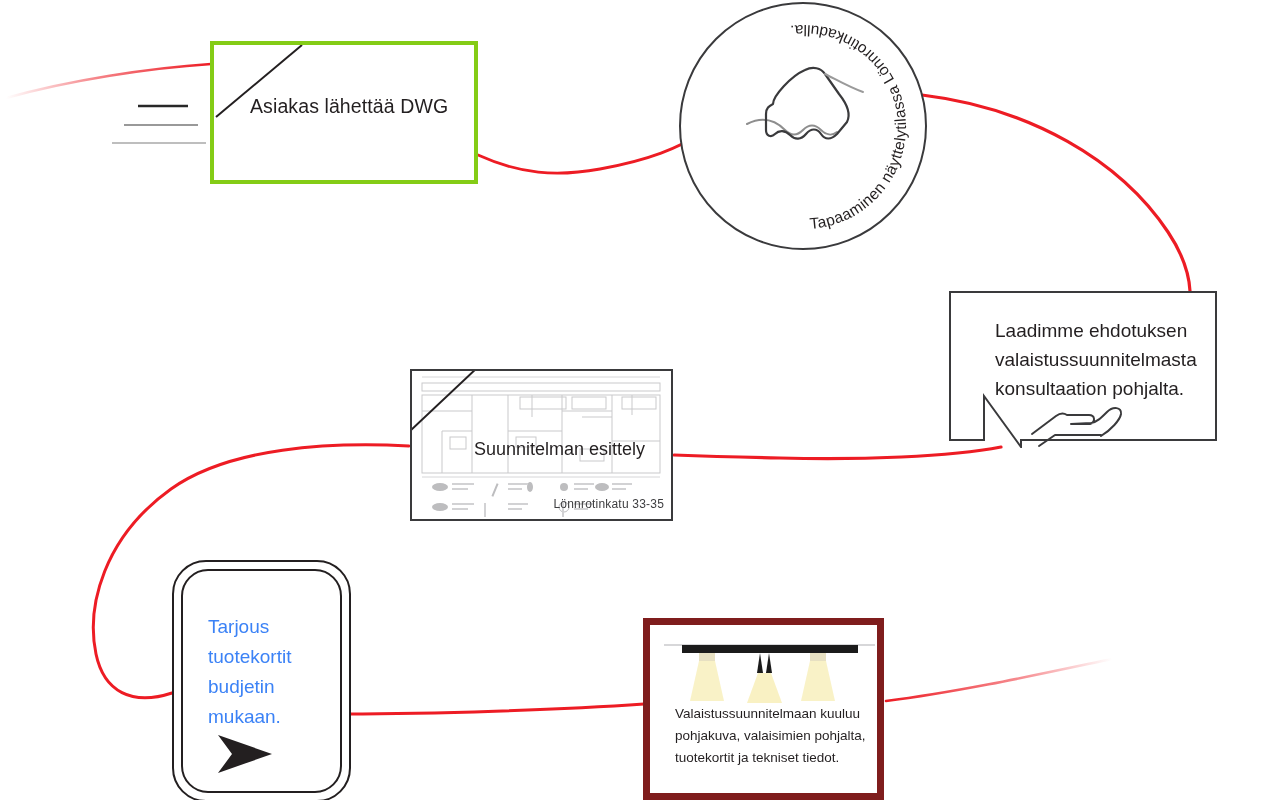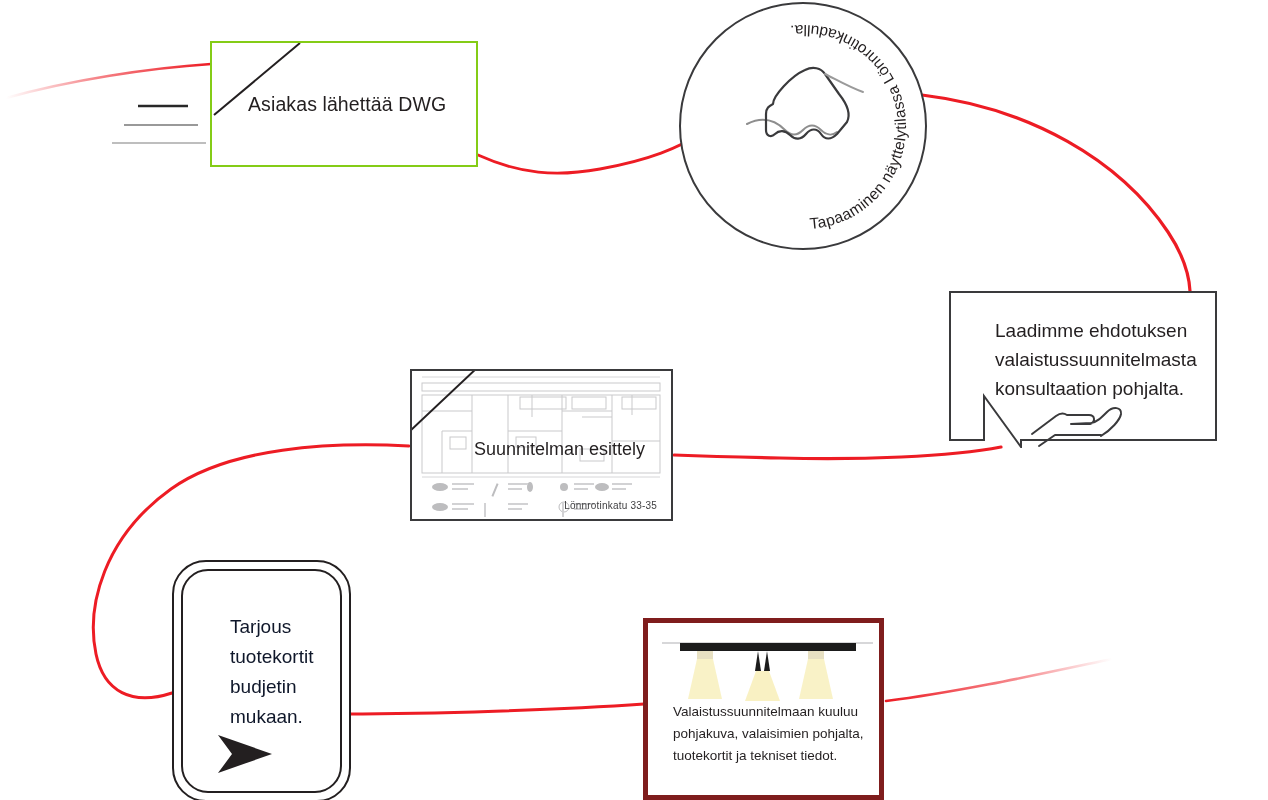--- a/index.html
+++ b/index.html
@@ -4,22 +4,22 @@
 <style>
   html,body{margin:0;padding:0;background:#ffffff;}
   body{width:1268px;height:800px;overflow:hidden;
        font-family:"Liberation Sans","DejaVu Sans",sans-serif;color:#231f20;}
   #stage{position:relative;width:1268px;height:800px;background:#fff;}
   #flowsvg{position:absolute;left:0;top:0;width:1268px;height:800px;}
 
   .node{position:absolute;box-sizing:border-box;}
 
   
-  #node-dwg{left:210px;top:41px;width:268px;height:126px;
-            border:2px solid #84cc16;background:#fff;}
+  #node-dwg{left:210px;top:41px;width:268px;height:143px;
+            border:4px solid #84cc16;background:#fff;}
   #node-dwg .corner-slash{position:absolute;left:0;top:0;width:90px;height:74px;overflow:hidden;}
   #node-dwg .txt{position:absolute;left:36px;top:47px;width:230px;
                  font-size:19.5px;line-height:28px;letter-spacing:.1px;color:#231f20;}
 
   .sketch-lines{position:absolute;left:110px;top:98px;width:98px;height:52px;}
 
   
   #node-circle{left:679px;top:2px;width:248px;height:248px;border-radius:50%;
                border:2px solid #3a3a3c;background:#fff;}
   #node-circle .hand{position:absolute;left:48px;top:48px;width:152px;height:112px;}
@@ -31,36 +31,36 @@
   #node-bubble .txt{position:absolute;left:46px;top:25px;width:226px;
                     font-size:19px;line-height:29px;color:#231f20;}
   #node-bubble .hand{position:absolute;left:80px;top:113px;width:108px;height:46px;}
 
   
   #node-plan{left:410px;top:369px;width:263px;height:152px;
              border:2px solid #3a3a3c;background:#fff;overflow:hidden;}
   #node-plan .plan-art{position:absolute;left:0;top:0;width:259px;height:148px;}
   #node-plan .txt{position:absolute;left:62px;top:52px;width:200px;
                   font-size:18px;line-height:26px;color:#231f20;margin-top:13px;}
-  #node-plan .addr{position:absolute;right:14px;bottom:8px;font-size:10px;
+  #node-plan .addr{position:absolute;right:7px;bottom:8px;font-size:12px;
                    letter-spacing:.2px;color:#3e3e40;padding-left:23px;}
 
   
   #node-offer{left:172px;top:560px;width:175px;height:238px;}
   #node-offer .outer{position:absolute;left:0;top:0;width:175px;height:238px;
         border:2px solid #231f20;border-radius:34px;background:#fff;}
   #node-offer .inner{position:absolute;left:9px;top:9px;width:157px;height:220px;
         border:2px solid #231f20;border-radius:27px;background:#fff;}
-  #node-offer .txt{position:absolute;left:58px;top:52px;width:122px;
-        font-size:19px;line-height:30px;color:#0f172a;}
+  #node-offer .txt{position:absolute;left:36px;top:52px;width:122px;
+        font-size:19px;line-height:30px;color:#3b82f6;}
   #node-offer .arrow{position:absolute;left:42px;top:172px;width:62px;height:44px;}
 
   
   #node-light{left:643px;top:618px;width:241px;height:182px;
-              border:5px solid #7f1d1d;background:#fff;overflow:hidden;}
+              border:7px solid #7f1d1d;background:#fff;overflow:hidden;}
   #node-light .lamp-art{position:absolute;left:12px;top:8px;width:215px;height:70px;}
   #node-light .txt{position:absolute;left:25px;top:78px;width:205px;
                    font-size:13.5px;line-height:22px;color:#231f20;}
 
   .ln{display:block;white-space:nowrap;}
 </style>
 </head>
 <body>
 
 <div id="stage">

